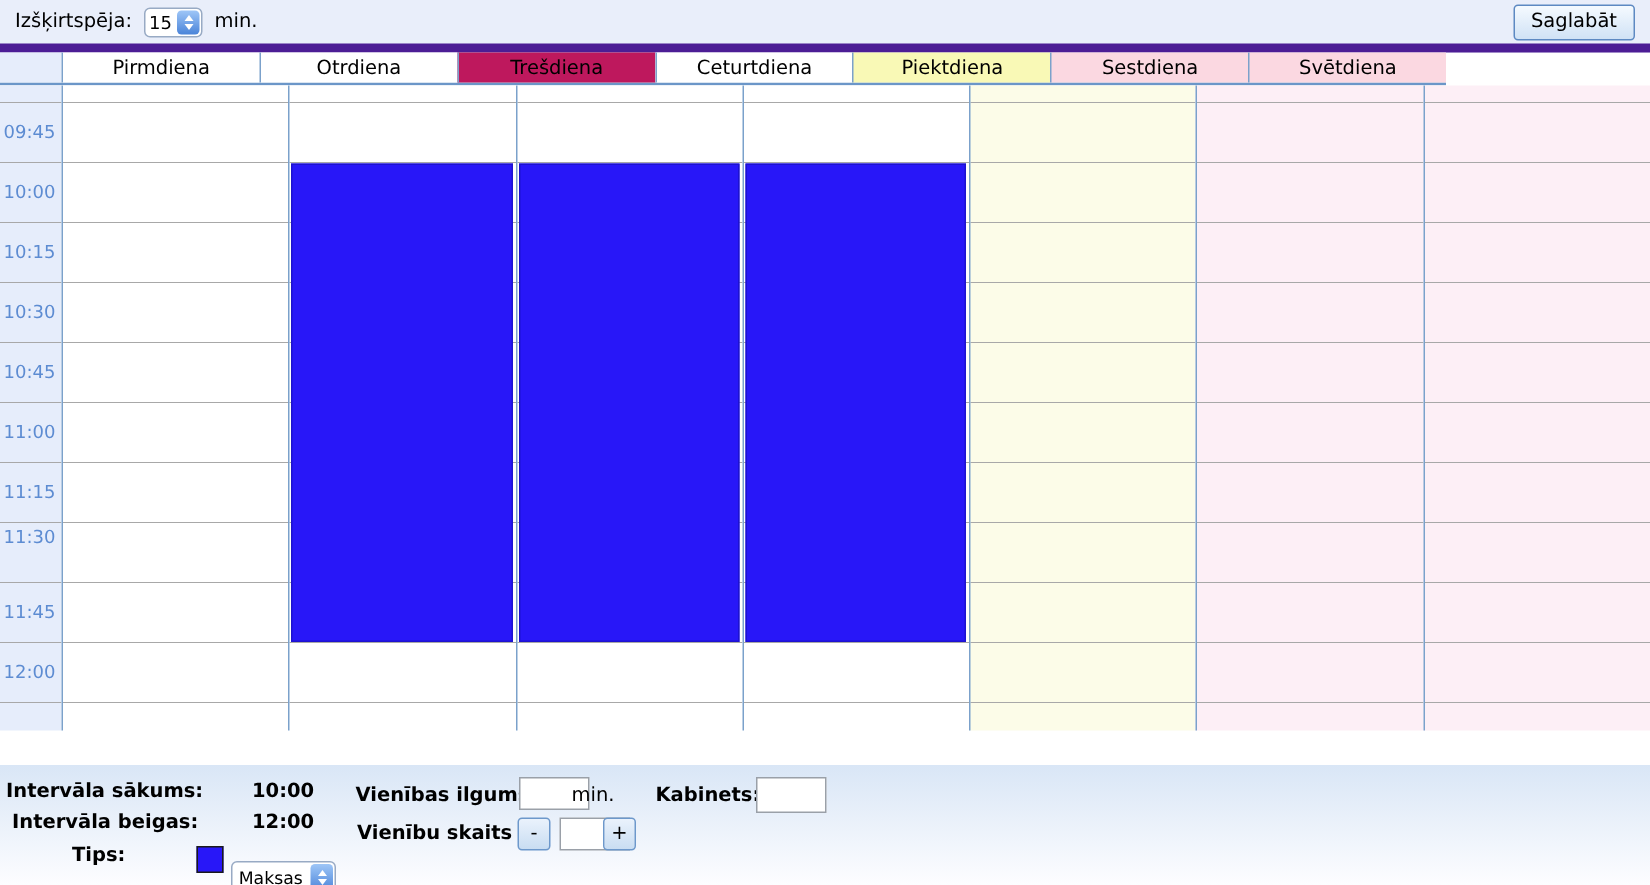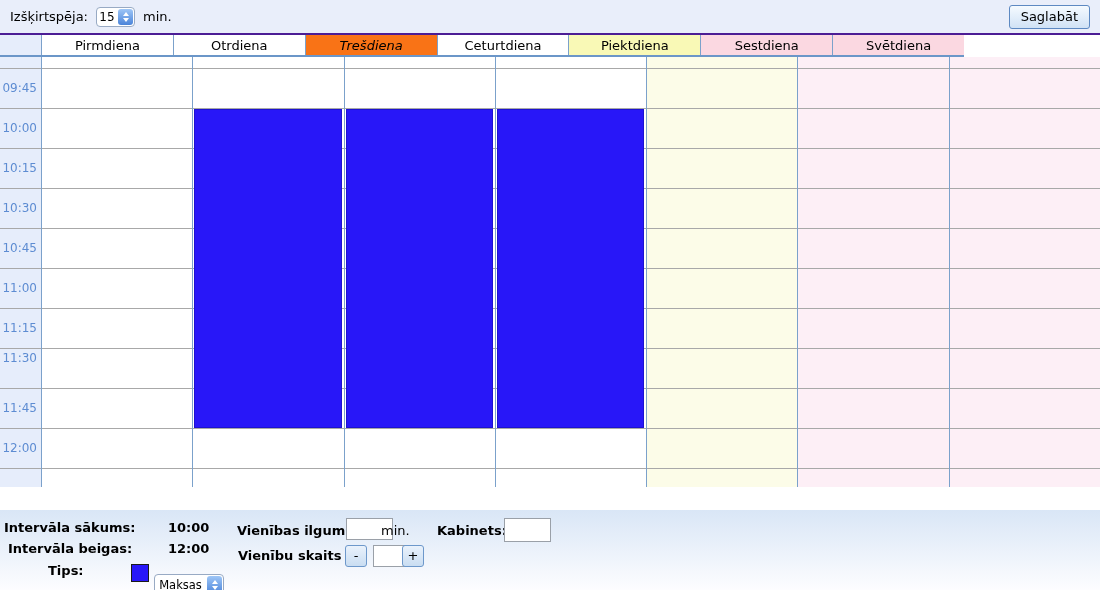--- a/index.html
+++ b/index.html
@@ -2,21 +2,21 @@
 <html><head>
 <meta charset="utf-8">
 <style>
   * { box-sizing: border-box; margin: 0; padding: 0; }
   html,body { width:1100px; height:590px; }
   body { font-family:"DejaVu Sans","Liberation Sans",sans-serif; background:#fff; }
   #app { position:relative; width:1100px; height:590px; overflow:hidden; background:#fff; }
 
   
   .topbar { position:absolute; top:0; left:0; width:1100px; height:35px;
-    background:#e9eefa; border-bottom:2px solid #4c1d95;
+    background:#e9eefa; border-bottom:6px solid #4c1d95;
     display:flex; align-items:center; padding:0 10px; gap:8px; font-size:13px; }
   .save-btn { margin-left:auto; height:24px; padding:0 11px; font-size:13px;
     font-family:inherit; color:#000; background:linear-gradient(#f5faff,#d0e2f5);
     border:1px solid #5d89c2; border-radius:3px; cursor:pointer; }
 
   
   .sel { display:inline-flex; align-items:center; background:#fff;
     border:1px solid #98aac4; border-radius:4px; overflow:hidden; }
   .sel-txt { flex:1; text-align:center; font-size:12px; padding:0 2px; }
   .stepper { width:15px; align-self:stretch; margin:1px; border-radius:3px;
@@ -78,21 +78,21 @@
         </span>
     </span>
     <span>min.</span>
     <button class="save-btn">Saglabāt</button>
   </div>
 
   <div class="cal-header" id="cal-header">
     <div class="corner"></div>
   <div class="day-head" style="background: rgb(255, 255, 255);">Pirmdiena</div>
       <div class="day-head" style="background: rgb(255, 255, 255);">Otrdiena</div>
-      <div class="day-head" style="background: #f97316; font-style: italic;">Trešdiena</div>
+      <div class="day-head" style="background: #be185d;">Trešdiena</div>
       <div class="day-head" style="background: rgb(255, 255, 255);">Ceturtdiena</div>
       <div class="day-head" style="background: rgb(249, 249, 182);">Piektdiena</div>
       <div class="day-head" style="background: rgb(251, 216, 225);">Sestdiena</div>
       <div class="day-head" style="background: rgb(251, 216, 225);">Svētdiena</div>
     </div>
 
   <div class="cal-body" id="cal-body">
     <div class="gutter hlines" id="gutter">
         <div class="time-label" style="top: 23px;">09:45</div>
         <div class="time-label" style="top: 63px;">10:00</div>

